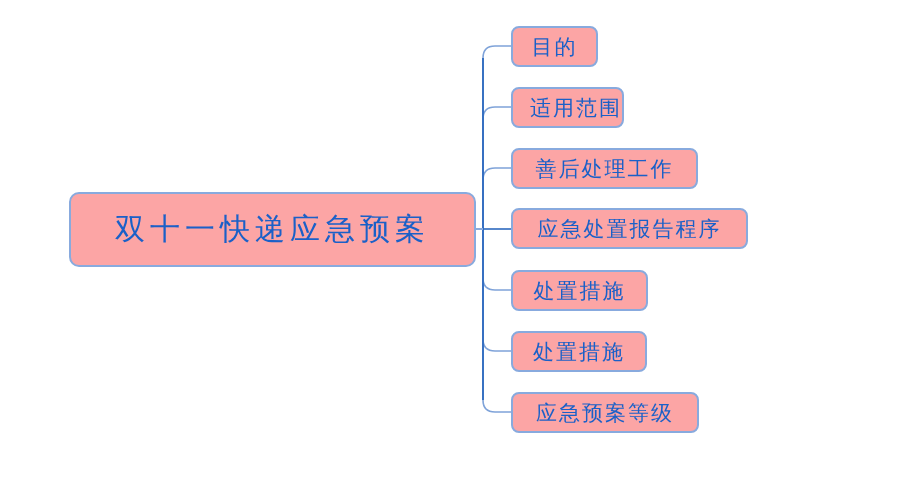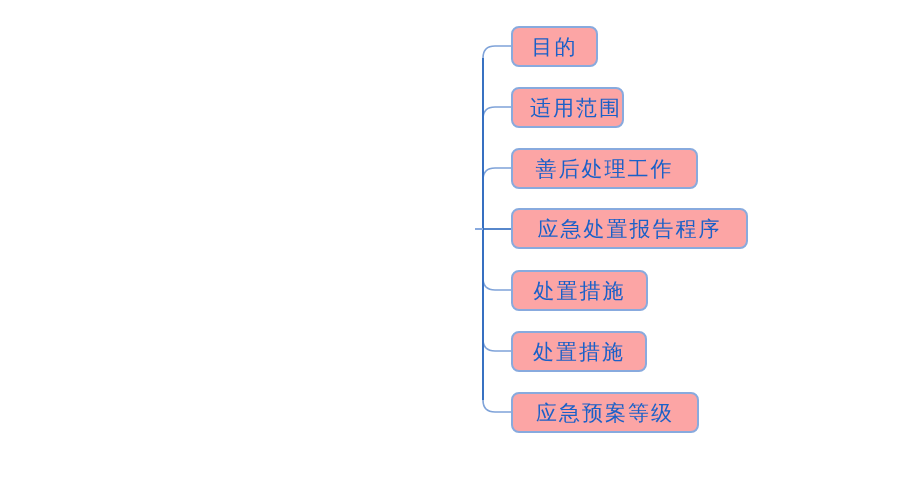--- a/index.html
+++ b/index.html
@@ -64,20 +64,23 @@
       <path d="M 483 229 L 483 339 Q 483 351 495 351 L 511 351"></path>
       <path d="M 483 229 L 483 400 Q 483 412 495 412 L 511 412"></path>
     </g>
 
     <path d="M 483 58 L 483 400" fill="none" stroke="#2e6abf" stroke-width="1.8"></path>
     <path d="M 483 229 L 511 229" fill="none" stroke="#2e6abf" stroke-width="1.6"></path>
 
     <path d="M 475 229 L 483 229" fill="none" stroke="#88aade" stroke-width="2"></path>
   </svg>
 
+  <div class="node root-node">
+    <span>双十一快递应急预案</span>
+  </div>
 
   <div class="node child-node c0">
     <span>目的</span>
   </div>
 
   <div class="node child-node c1">
     <span>适用范围</span>
   </div>
 
   <div class="node child-node c2">

